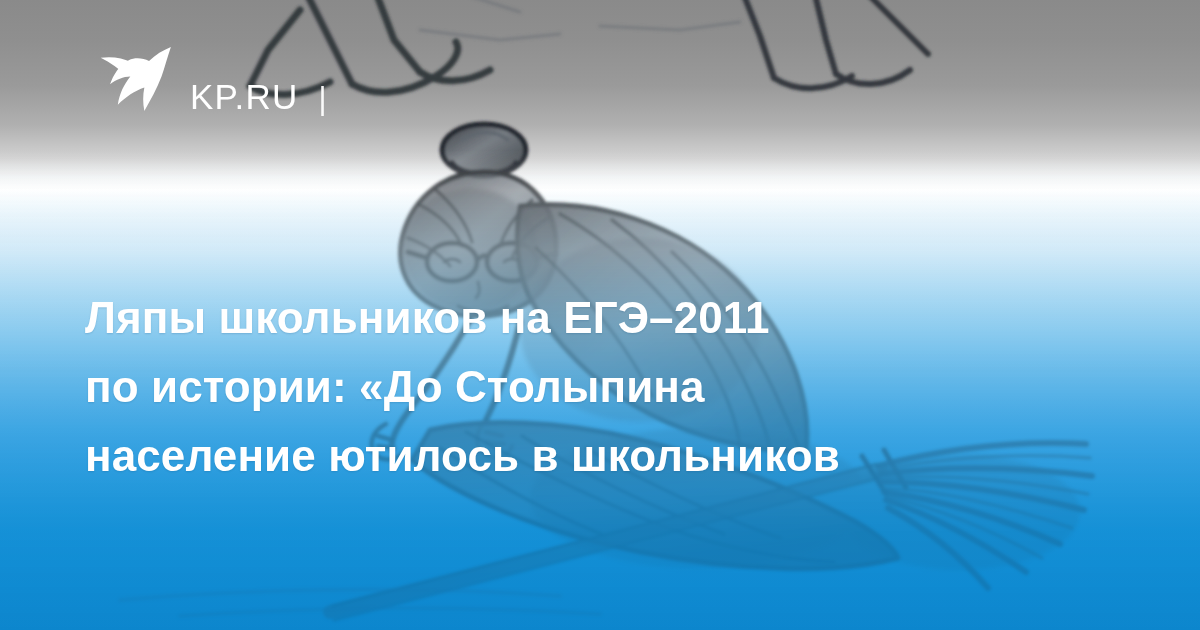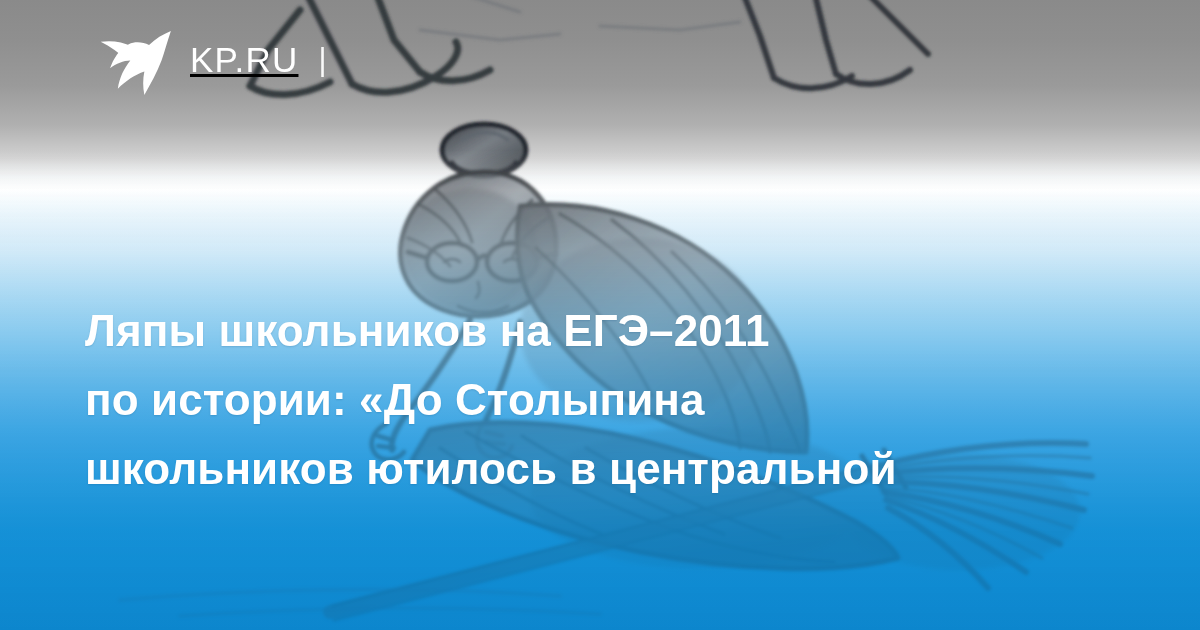--- a/index.html
+++ b/index.html
@@ -71,25 +71,24 @@
       rgba(13,134,205,0.86)  630px
     );
     mix-blend-mode: normal;
     pointer-events: none;
   }
 
   
   .brand {
     position: absolute;
     left: 96px;
-    top: 20px;
+    top: 36px;
     display: flex;
-    align-items: center;
+    align-items: flex-end;
     height: 78px;
-    text-decoration: underline;
   }
   .brand-logo {
     width: 78px;
     height: 78px;
     flex: 0 0 78px;
   }
   .brand-logo svg { display: block; width: 78px; height: 78px; }
   .brand-name {
     margin-left: 16px;
     color: #ffffff;
@@ -105,21 +104,21 @@
     font-size: 31px;
     font-weight: 300;
     line-height: 1;
     opacity: 0.95;
   }
 
   
   .headline {
     position: absolute;
     left: 85px;
-    top: 296px;
+    top: 283px;
     width: 1020px;
     color: #ffffff;
     font-size: 44px;
     font-weight: 700;
     line-height: 69px;
     letter-spacing: 0.1px;
     text-shadow: 0 1px 2px rgba(0,60,105,0.18);
   }
   .headline-line { display: block; white-space: nowrap; }
 </style>
@@ -321,16 +320,16 @@
                  C 42 44, 44 38, 46 34 Z"></path>
       </svg>
     </span>
     <span class="brand-name">KP.RU</span>
     <span class="brand-sep">|</span>
   </div>
 
   <div class="headline">
     <span class="headline-line">Ляпы школьников на ЕГЭ–2011</span>
     <span class="headline-line">по истории: «До Столыпина</span>
-    <span class="headline-line">школьников ютилось в центральной</span>
+    <span class="headline-line">население ютилось в школьников</span>
   </div>
 
 </div>
 
 </body></html>

